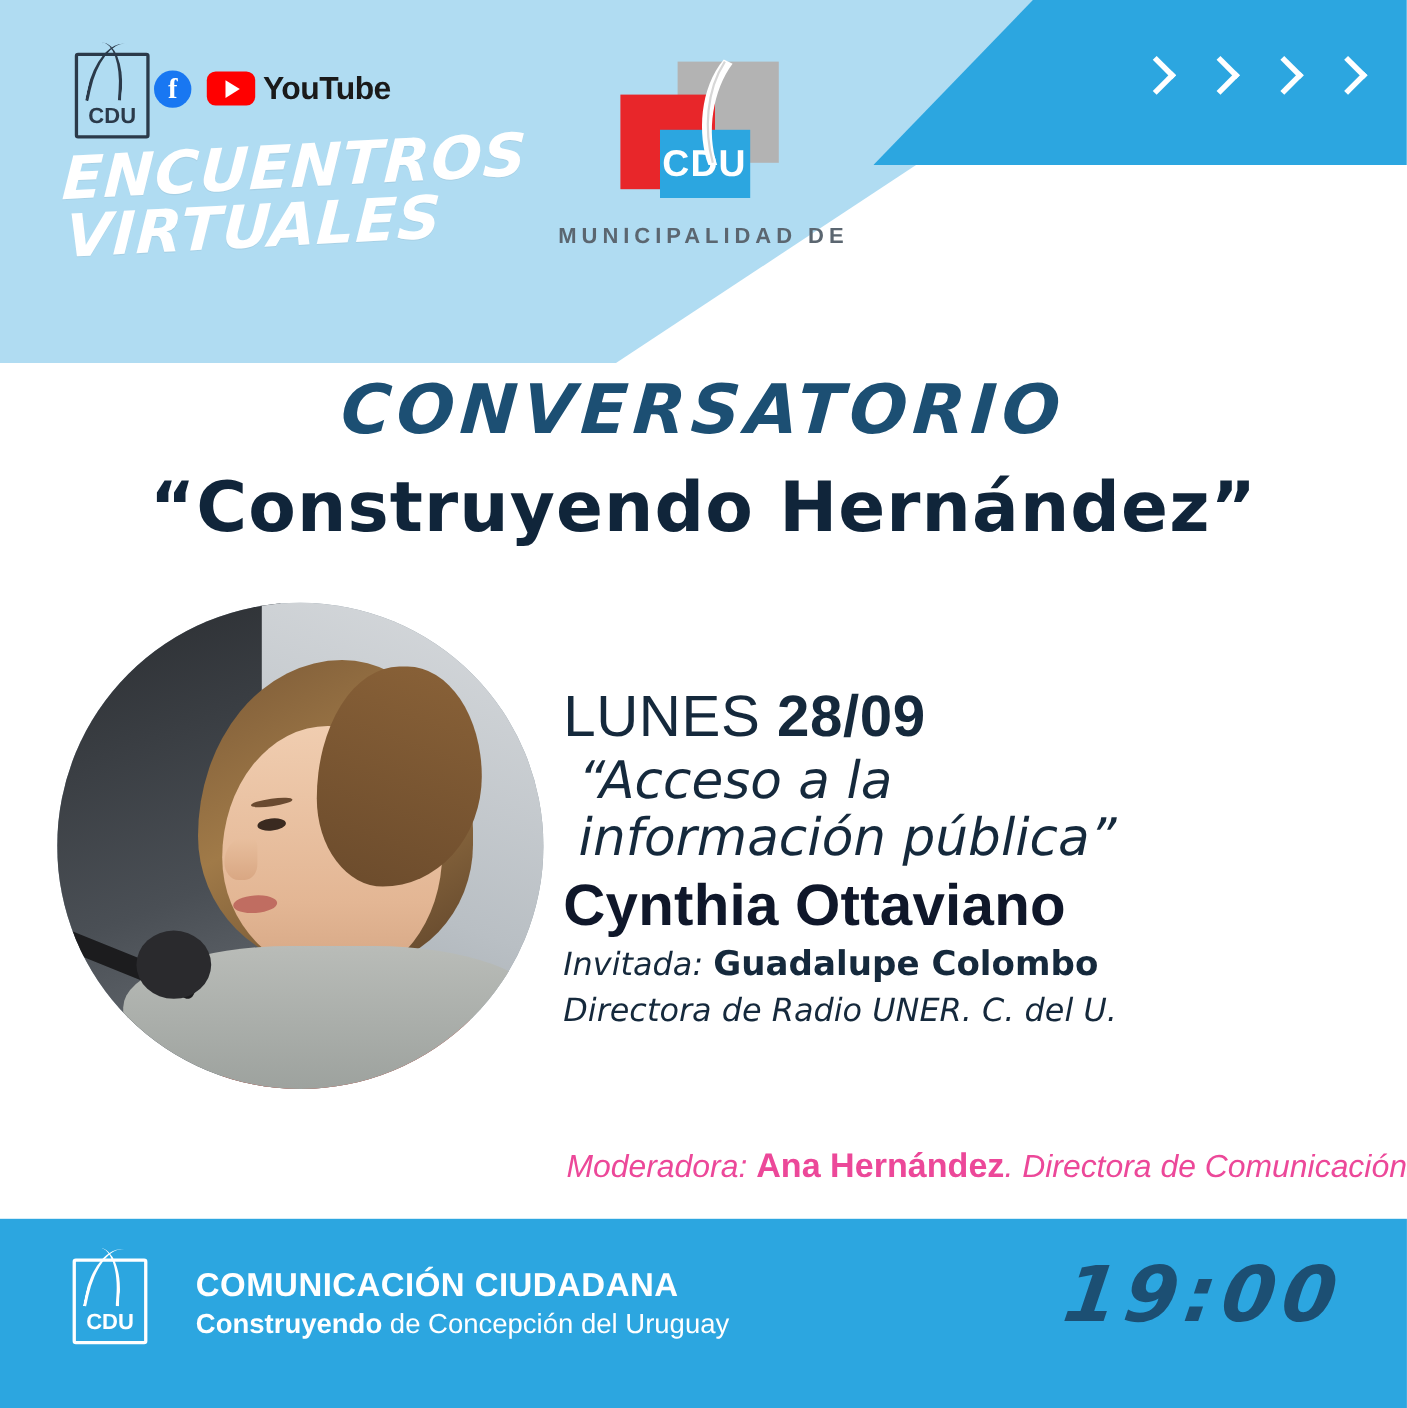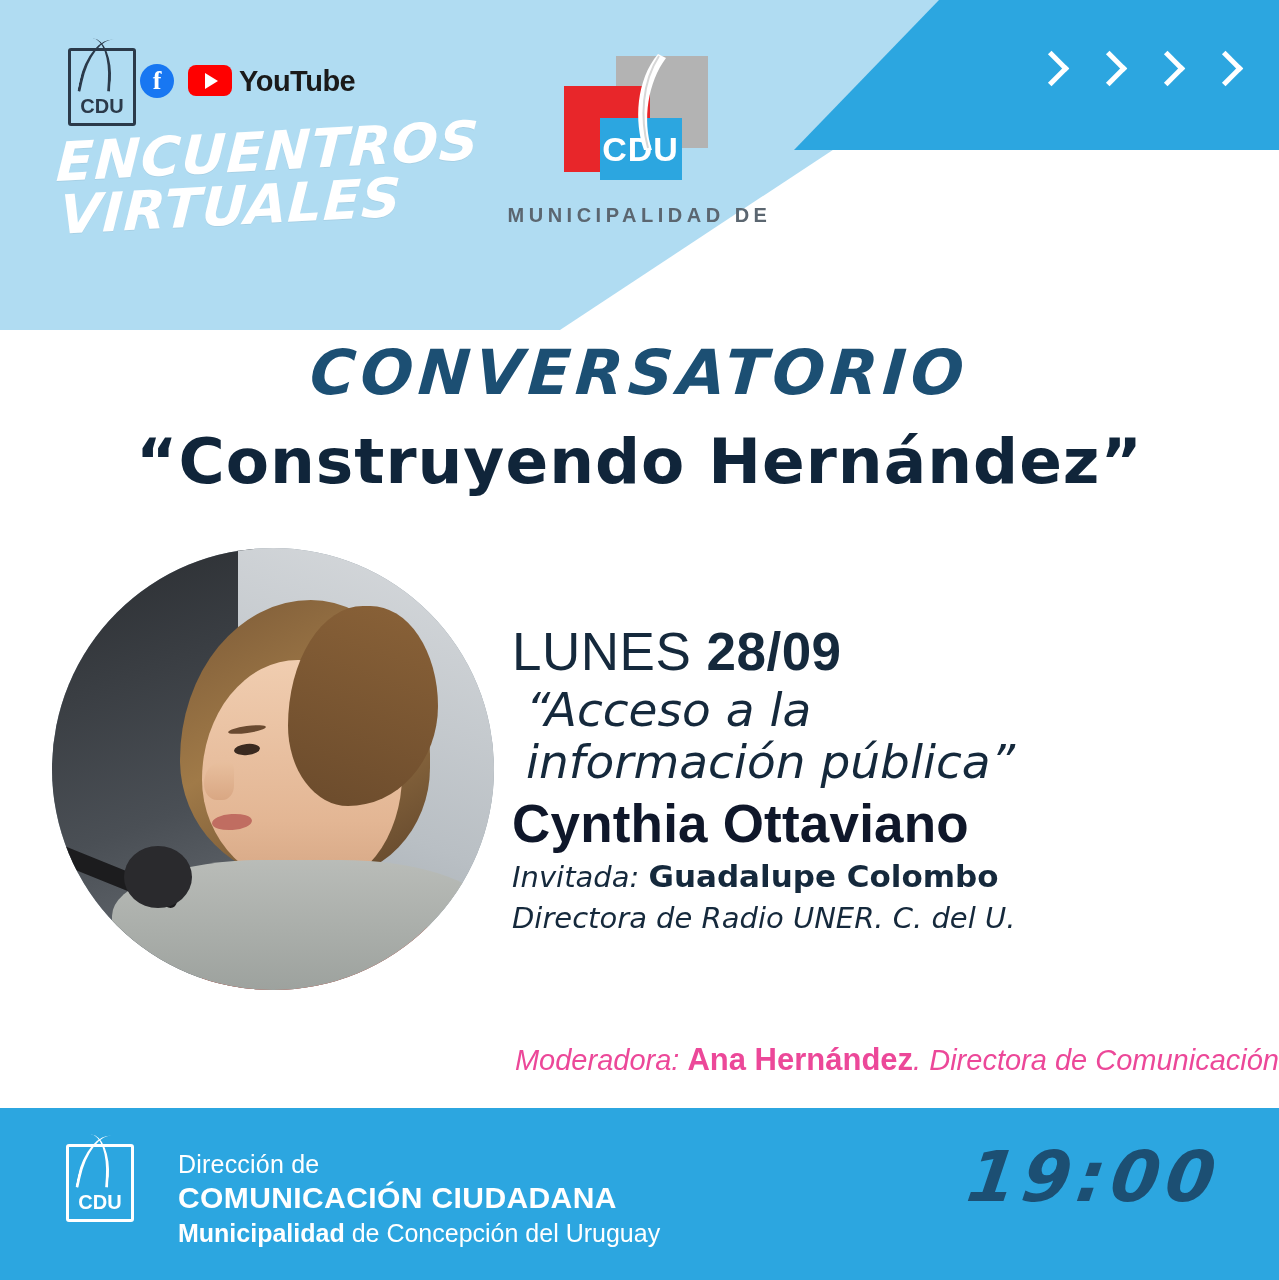--- a/index.html
+++ b/index.html
@@ -571,22 +571,21 @@
 
   <div class="footer">
     <div class="footer-logo">
       <div class="cdu-outline">
         <div class="feather"></div>
         <div class="feather2"></div>
         <div class="cdu-text">CDU</div>
       </div>
     </div>
     <div class="footer-text">
-      <div class="ft1">Dirección de</div>
       <div class="ft2">COMUNICACIÓN CIUDADANA</div>
       <div class="ft3">
-        <b>Municipalidad</b><span> de Concepción del Uruguay</span>
+        <b>Construyendo</b><span> de Concepción del Uruguay</span>
       </div>
     </div>
     <div class="time">19:00</div>
   </div>
 
 </div>
 
 </body></html>

